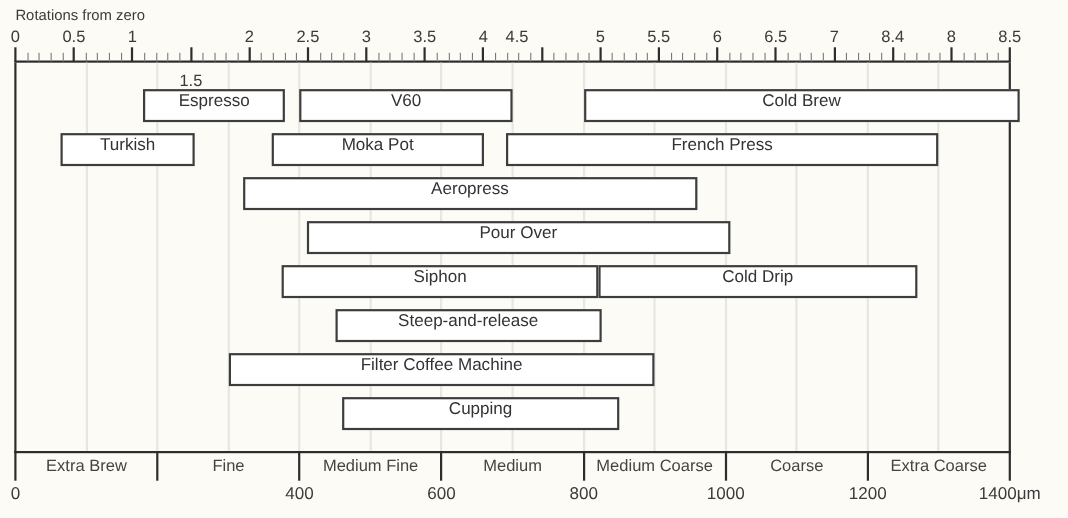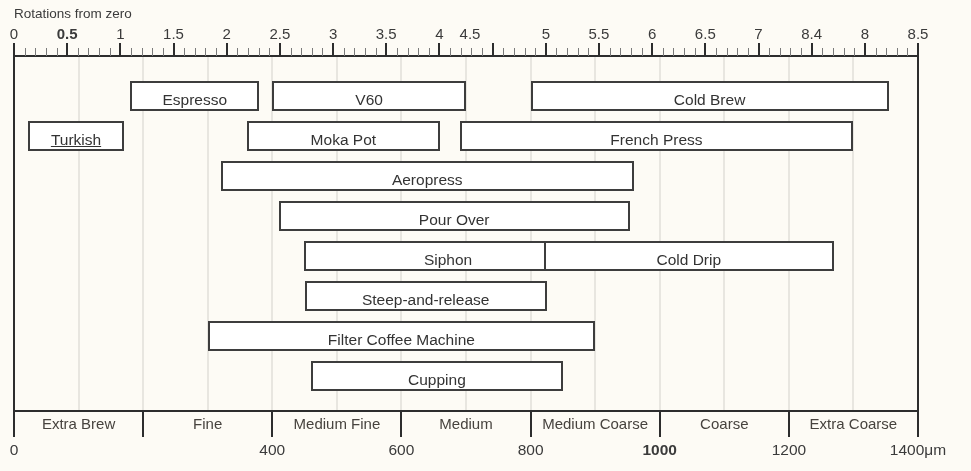--- a/index.html
+++ b/index.html
@@ -20,21 +20,21 @@
     font-size:15px;color:#3b3b3b;white-space:nowrap;
   }
   .major-tick{position:absolute;top:43px;width:2px;height:13px;background:#2d2d2d;}
   .minor-tick{position:absolute;top:48px;width:1px;height:8px;background:#7a7a7a;}
   .axis-line{position:absolute;background:#2d2d2d;}
   .gridline{position:absolute;top:57px;height:353px;width:2px;background:#e8e6e0;}
   .border-line{position:absolute;top:57px;height:355px;width:2px;background:#2d2d2d;}
   .bar{
     position:absolute;height:30px;box-sizing:border-box;
     background:#ffffff;border:2.5px solid #3d3d3d;
-    display:flex;align-items:flex-end;justify-content:center;
+    display:flex;align-items:flex-start;justify-content:center;
     font-size:15.5px;color:#333333;white-space:nowrap;
   }
   .cat-sep{position:absolute;top:410px;height:27px;width:2px;background:#2d2d2d;}
   .cat-label{
     position:absolute;top:415px;height:20px;
     transform:translateX(-50%);
     font-size:15px;color:#47433e;white-space:nowrap;
   }
   .bottom-num{
     position:absolute;top:441px;
@@ -113,25 +113,25 @@
       <div class="minor-tick" style="left: 832.9px;"></div>
       <div class="minor-tick" style="left: 843.6px;"></div>
       <div class="minor-tick" style="left: 854.2px;"></div>
       <div class="minor-tick" style="left: 875.5px;"></div>
       <div class="minor-tick" style="left: 886.1px;"></div>
       <div class="minor-tick" style="left: 896.7px;"></div>
       <div class="minor-tick" style="left: 907.4px;"></div>
       <div class="major-tick" style="left: 13px;"></div>
       <div class="tick-label" style="left: 14px;">0</div>
       <div class="major-tick" style="left: 66.2px;"></div>
-      <div class="tick-label" style="left: 67.2px; font-weight: bold;">0.5</div>
+      <div class="tick-label" style="left: 67.2px;">0.5</div>
       <div class="major-tick" style="left: 119.4px;"></div>
       <div class="tick-label" style="left: 120.4px;">1</div>
       <div class="major-tick" style="left: 172.5px;"></div>
-      <div class="tick-label" style="left: 173.5px;">1.5</div>
+      <div class="tick-label" style="left: 173.5px; margin-top: 40px;">1.5</div>
       <div class="major-tick" style="left: 225.7px;"></div>
       <div class="tick-label" style="left: 226.7px;">2</div>
       <div class="major-tick" style="left: 278.9px;"></div>
       <div class="tick-label" style="left: 279.9px;">2.5</div>
       <div class="major-tick" style="left: 332.1px;"></div>
       <div class="tick-label" style="left: 333.1px;">3</div>
       <div class="major-tick" style="left: 385.2px;"></div>
       <div class="tick-label" style="left: 386.2px;">3.5</div>
       <div class="major-tick" style="left: 438.4px;"></div>
       <div class="tick-label" style="left: 439.4px;">4</div>
@@ -169,39 +169,39 @@
       <div class="gridline" style="left: 787.9px;"></div>
       <div class="gridline" style="left: 852.4px;"></div>
       <div class="border-line" style="left: 13px;"></div>
       <div class="border-line" style="left: 917px;"></div>
       <div class="bar" style="left: 130.2px; top: 81px; width: 129.1px;">
         <div style="position: static;">Espresso</div>
       </div>
       <div class="bar" style="left: 272.3px; top: 81px; width: 193.7px;">
         <div style="position: static;">V60</div>
       </div>
-      <div class="bar" style="left: 530.6px; top: 81px; width: 358px;">
+      <div class="bar" style="left: 530.6px; top: 81px; width: 396px;">
         <div style="position: static;">Cold Brew</div>
       </div>
-      <div class="bar" style="left: 28px; top: 121px; width: 96px; text-decoration: underline;">
+      <div class="bar" style="left: 55px; top: 121px; width: 122px;">
         <div style="position: static;">Turkish</div>
       </div>
       <div class="bar" style="left: 246.5px; top: 121px; width: 193.7px;">
         <div style="position: static;">Moka Pot</div>
       </div>
       <div class="bar" style="left: 459.5px; top: 121px; width: 393.9px;">
         <div style="position: static;">French Press</div>
       </div>
       <div class="bar" style="left: 220.6px; top: 161px; width: 413.3px;">
         <div style="position: static;">Aeropress</div>
       </div>
-      <div class="bar" style="left: 278.7px; top: 201px; width: 351px;">
+      <div class="bar" style="left: 278.7px; top: 201px; width: 385px;">
         <div style="position: static;">Pour Over</div>
       </div>
-      <div class="bar" style="left: 256.1px; top: 241px; width: 288px; margin-left: 48px;">
+      <div class="bar" style="left: 256.1px; top: 241px; width: 288px;">
         <div style="position: static;">Siphon</div>
       </div>
       <div class="bar" style="left: 543.5px; top: 241px; width: 290.6px;">
         <div style="position: static;">Cold Drip</div>
       </div>
       <div class="bar" style="left: 304.6px; top: 281px; width: 242.1px;">
         <div style="position: static;">Steep-and-release</div>
       </div>
       <div class="bar" style="left: 207.7px; top: 321px; width: 387.4px;">
         <div style="position: static;">Filter Coffee Machine</div>
@@ -216,21 +216,21 @@
       <div class="bottom-num" style="left: 14px;">0</div>
       <div class="cat-sep" style="left: 142.1px;"></div>
       <div class="bottom-num" style="left: 143.1px; margin-top: 30px;">200</div>
       <div class="cat-sep" style="left: 271.3px;"></div>
       <div class="bottom-num" style="left: 272.3px;">400</div>
       <div class="cat-sep" style="left: 400.4px;"></div>
       <div class="bottom-num" style="left: 401.4px;">600</div>
       <div class="cat-sep" style="left: 529.6px;"></div>
       <div class="bottom-num" style="left: 530.6px;">800</div>
       <div class="cat-sep" style="left: 658.7px;"></div>
-      <div class="bottom-num" style="left: 659.7px; font-weight: bold;">1000</div>
+      <div class="bottom-num" style="left: 659.7px;">1000</div>
       <div class="cat-sep" style="left: 787.9px;"></div>
       <div class="bottom-num" style="left: 788.9px;">1200</div>
       <div class="cat-sep" style="left: 917px;"></div>
       <div class="bottom-num" style="left: 918px;">1400μm</div>
       <div class="cat-label" style="left: 78.6px;">Extra Brew</div>
       <div class="cat-label" style="left: 207.7px;">Fine</div>
       <div class="cat-label" style="left: 336.9px;">Medium Fine</div>
       <div class="cat-label" style="left: 466px;">Medium</div>
       <div class="cat-label" style="left: 595.1px;">Medium Coarse</div>
       <div class="cat-label" style="left: 724.3px;">Coarse</div>

